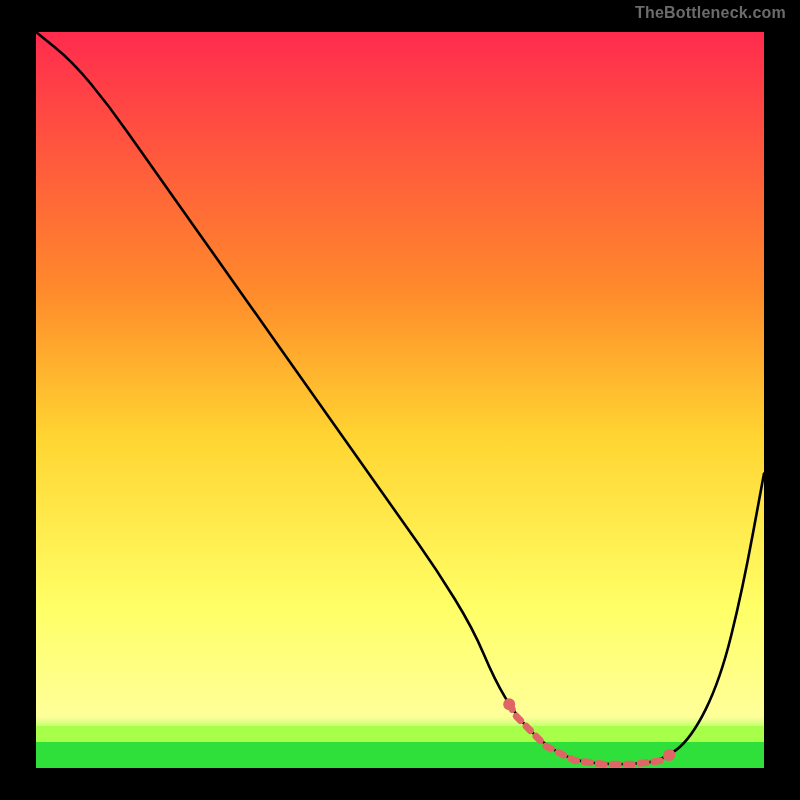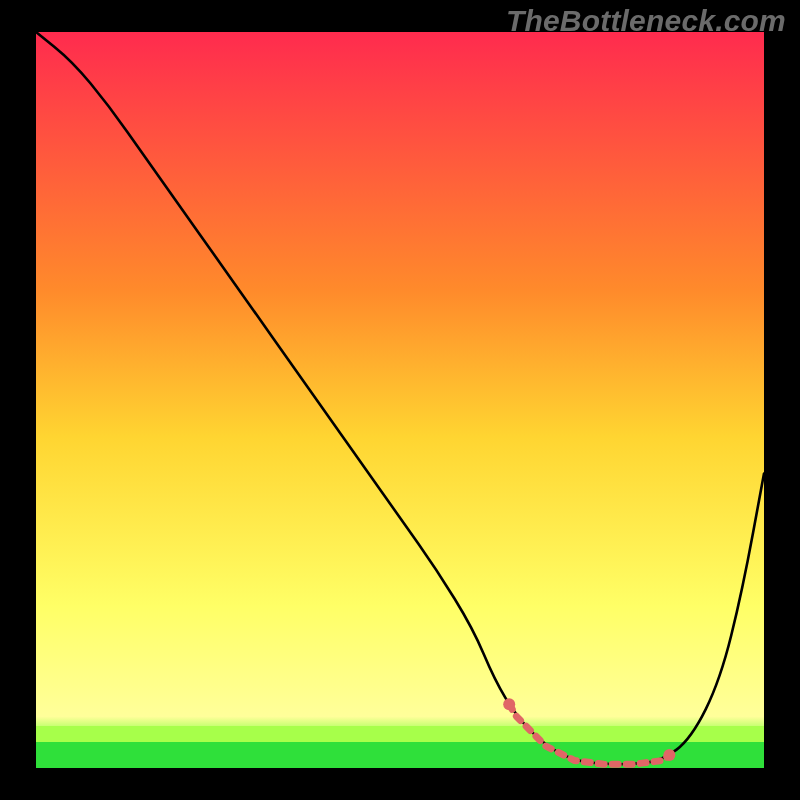--- a/index.html
+++ b/index.html
@@ -15,25 +15,24 @@
     position: relative;
     width: 800px;
     height: 800px;
     background: #000;
   }
   .watermark {
     position: absolute;
     top: 4px;
     right: 14px;
     color: #6b6b6b;
-    font-size: 30px;
+    font-size: 16px;
     font-weight: 600;
     letter-spacing: 0.2px;
     user-select: none;
-    font-style: italic;
   }
   svg {
     display: block;
   }
 </style>
 </head>
 <body>
 
 <div class="stage">
 

